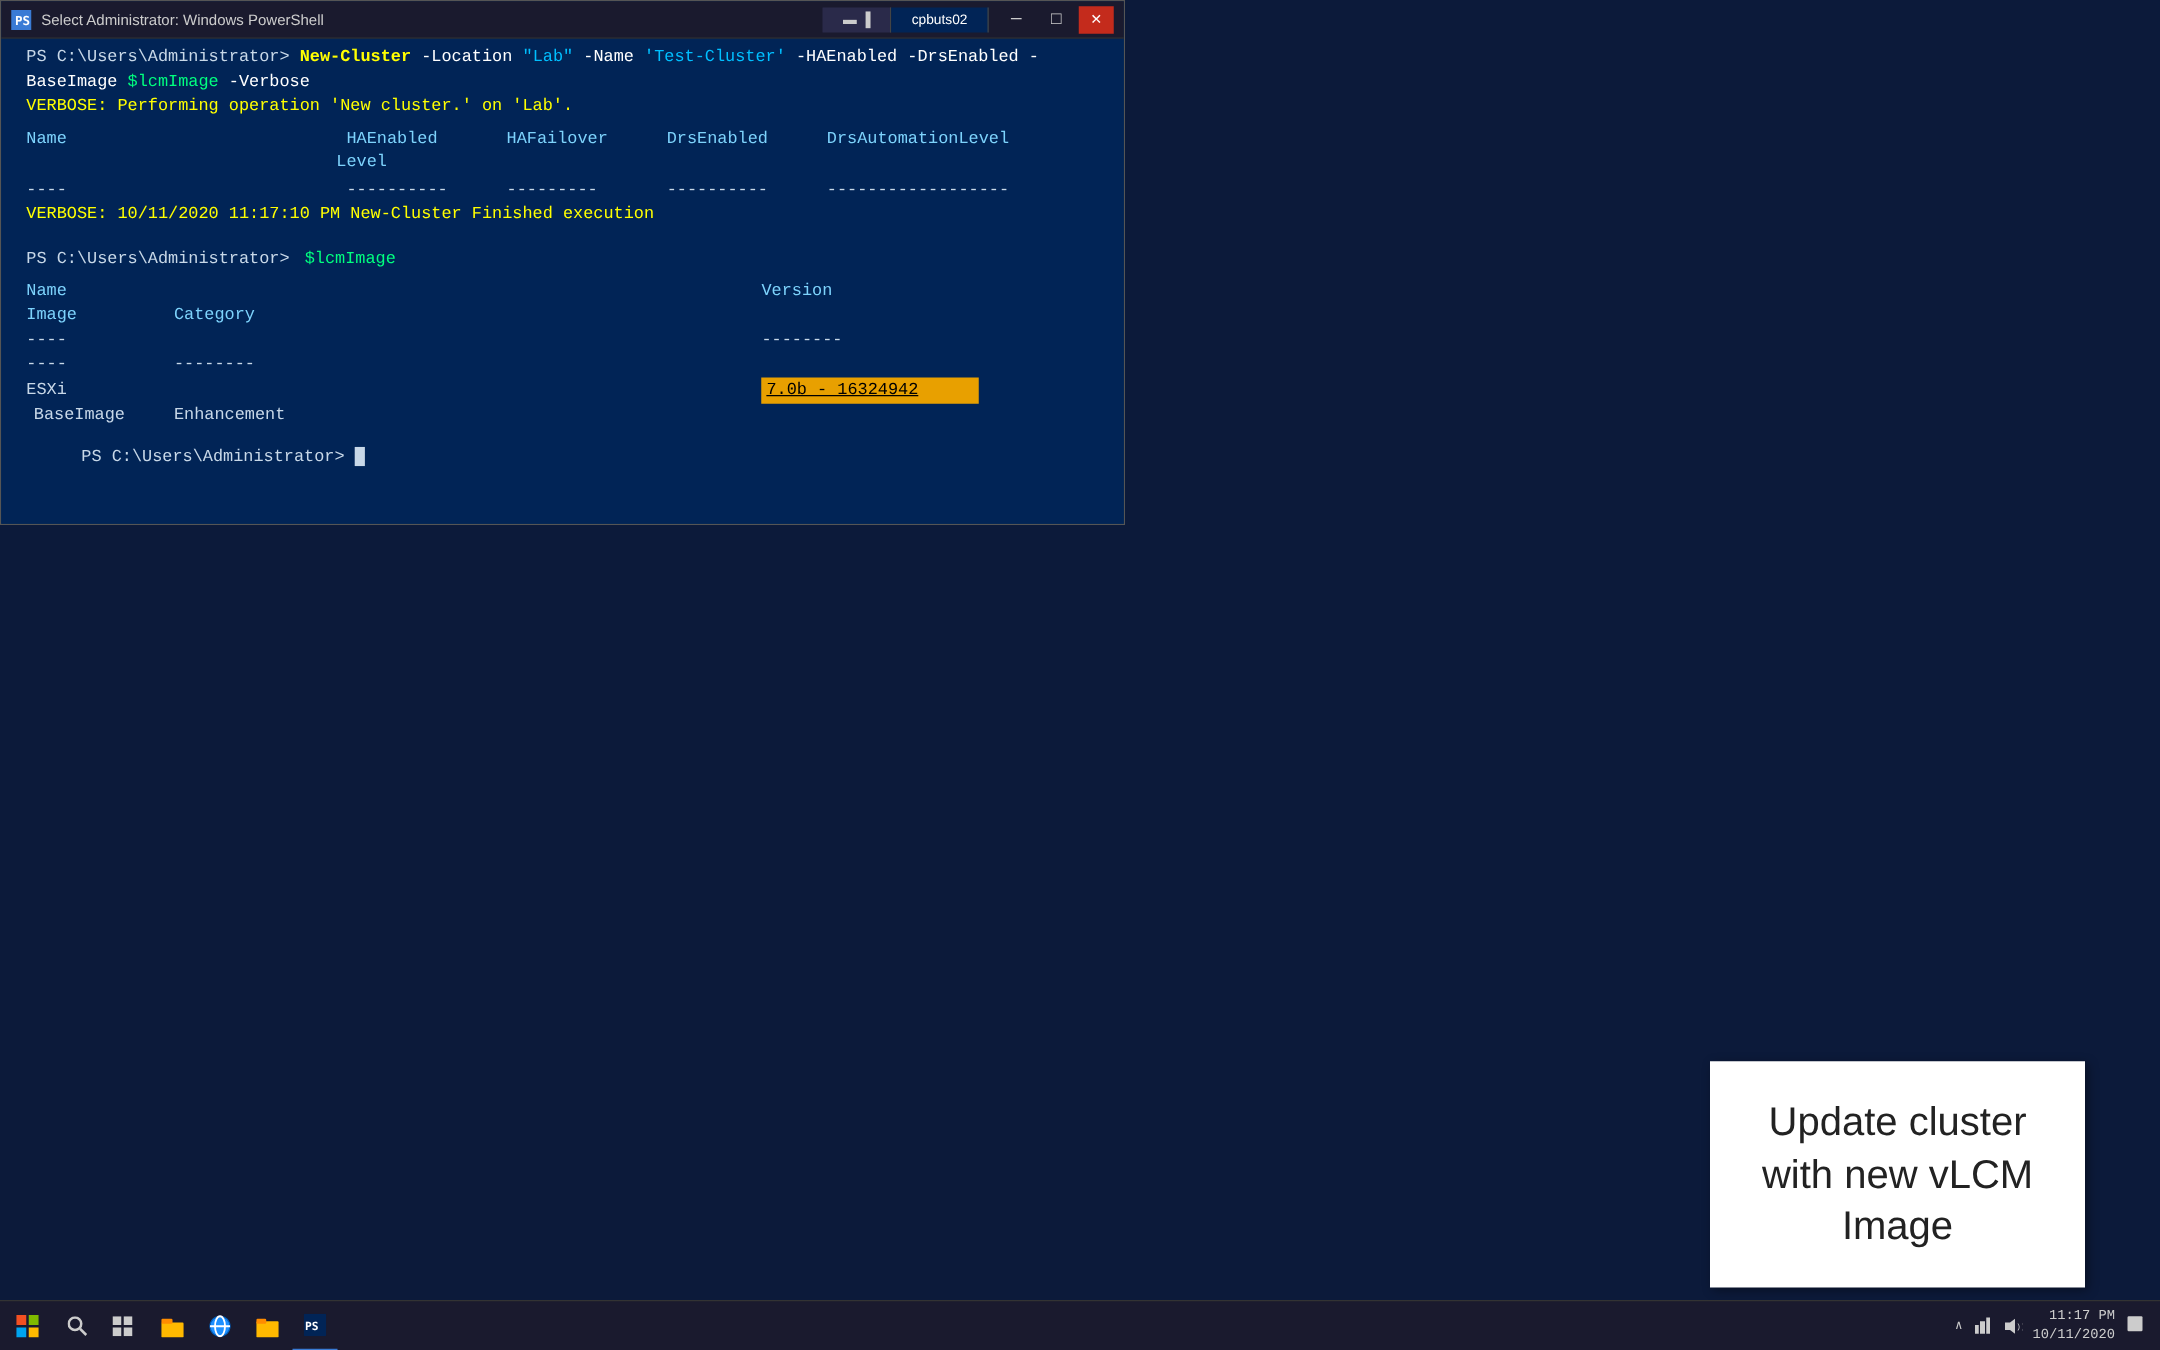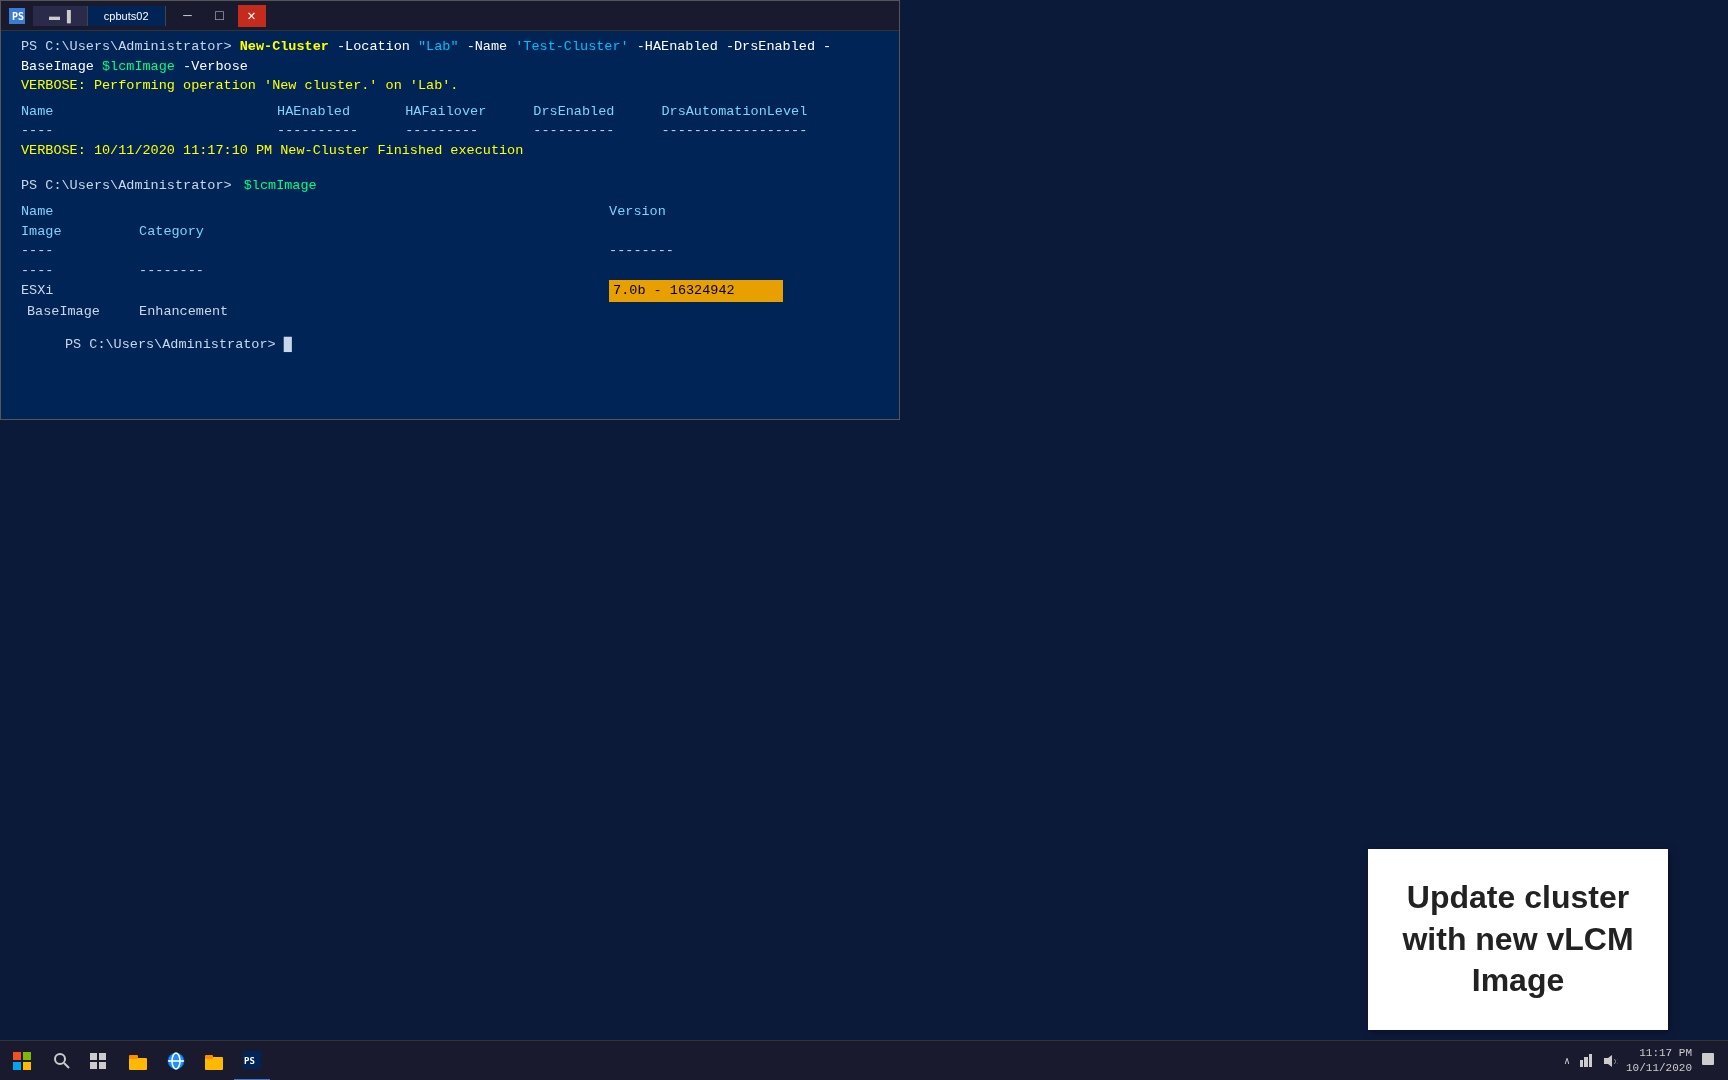--- a/index.html
+++ b/index.html
@@ -183,50 +183,52 @@
 
     .table-header { color: #7dd3fc; }
     .table-sep { color: #c8d8e8; }
     .table-val { color: #c8d8e8; }
 
     .highlight-cell {
       background: #e8a000;
       color: #000;
       padding: 1px 4px;
       display: inline-block;
+      text-decoration: underline;
     }
 
     
     .annotation-box {
       position: absolute;
       bottom: 50px;
       right: 60px;
       width: 300px;
       background: white;
       color: #222;
       padding: 28px 24px;
       font-family: 'Segoe UI', Arial, sans-serif;
       font-size: 32px;
-      font-weight: 700;
+      font-weight: 400;
       line-height: 1.3;
       text-align: center;
       box-shadow: 2px 2px 8px rgba(0,0,0,0.4);
     }
   </style>
 </head>
 <body>
 
 <div class="ps-window">
   <div class="ps-titlebar">
     <div class="ps-titlebar-icon">
       <svg width="14" height="14" viewBox="0 0 14 14">
         <rect width="14" height="14" fill="#3a7bd5"></rect>
         <text x="2" y="11" font-size="10" fill="white" font-family="monospace">PS</text>
       </svg>
     </div>
+    <span class="ps-title">Select Administrator: Windows PowerShell</span>
     <div class="ps-tabs">
       <div class="ps-tab">
         <span>▬ ▐</span>
       </div>
       <div class="ps-tab active">
         <span>cpbuts02</span>
       </div>
     </div>
     <div class="ps-window-controls">
       <div class="ps-win-btn">─</div>
@@ -253,20 +255,23 @@
       <span class="ps-verbose">VERBOSE: Performing operation 'New cluster.' on 'Lab'.</span>
     </div>
 
     <div style="margin-top:6px;">
       <span class="table-header" style="display:inline-block;width:248px;">Name</span>
       <span class="table-header" style="display:inline-block;width:120px;">HAEnabled</span>
       <span class="table-header" style="display:inline-block;width:120px;">HAFailover</span>
       <span class="table-header" style="display:inline-block;width:120px;">DrsEnabled</span>
       <span class="table-header">DrsAutomationLevel</span>
     </div>
+    <div style="margin-left:248px;margin-bottom:2px;">
+      <span class="table-header">Level</span>
+    </div>
 
     <div>
       <span class="table-sep" style="display:inline-block;width:248px;">----</span>
       <span class="table-sep" style="display:inline-block;width:120px;">----------</span>
       <span class="table-sep" style="display:inline-block;width:120px;">---------</span>
       <span class="table-sep" style="display:inline-block;width:120px;">----------</span>
       <span class="table-sep">------------------</span>
     </div>
 
 

